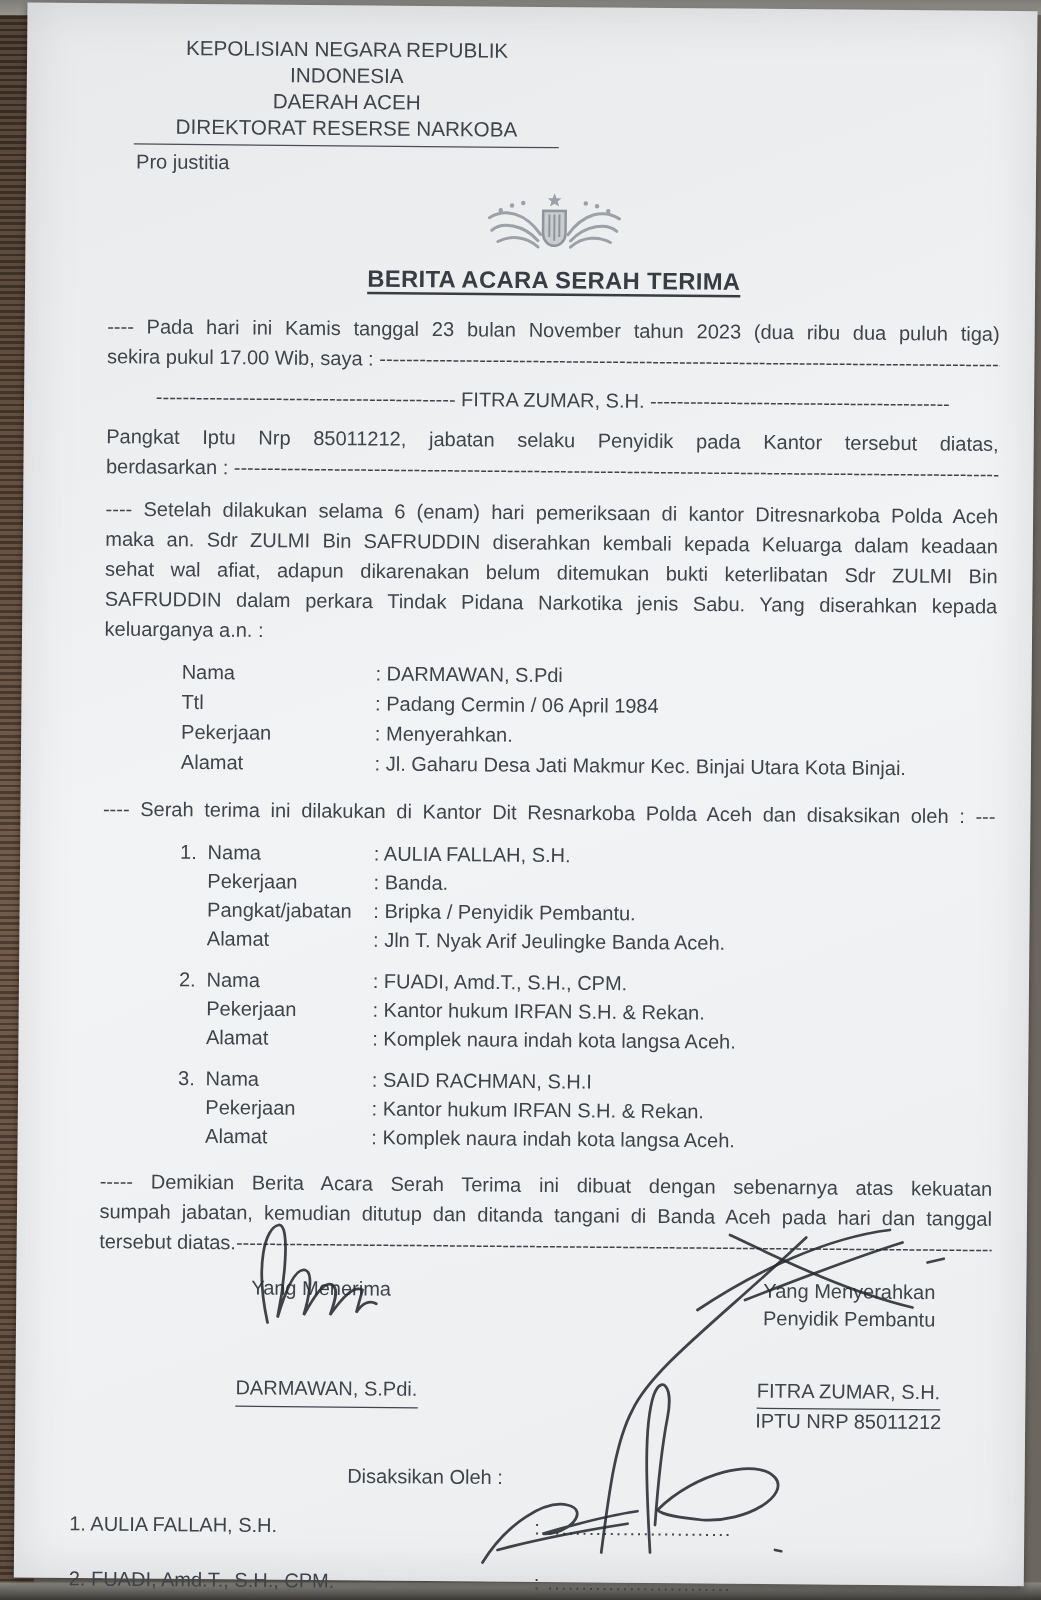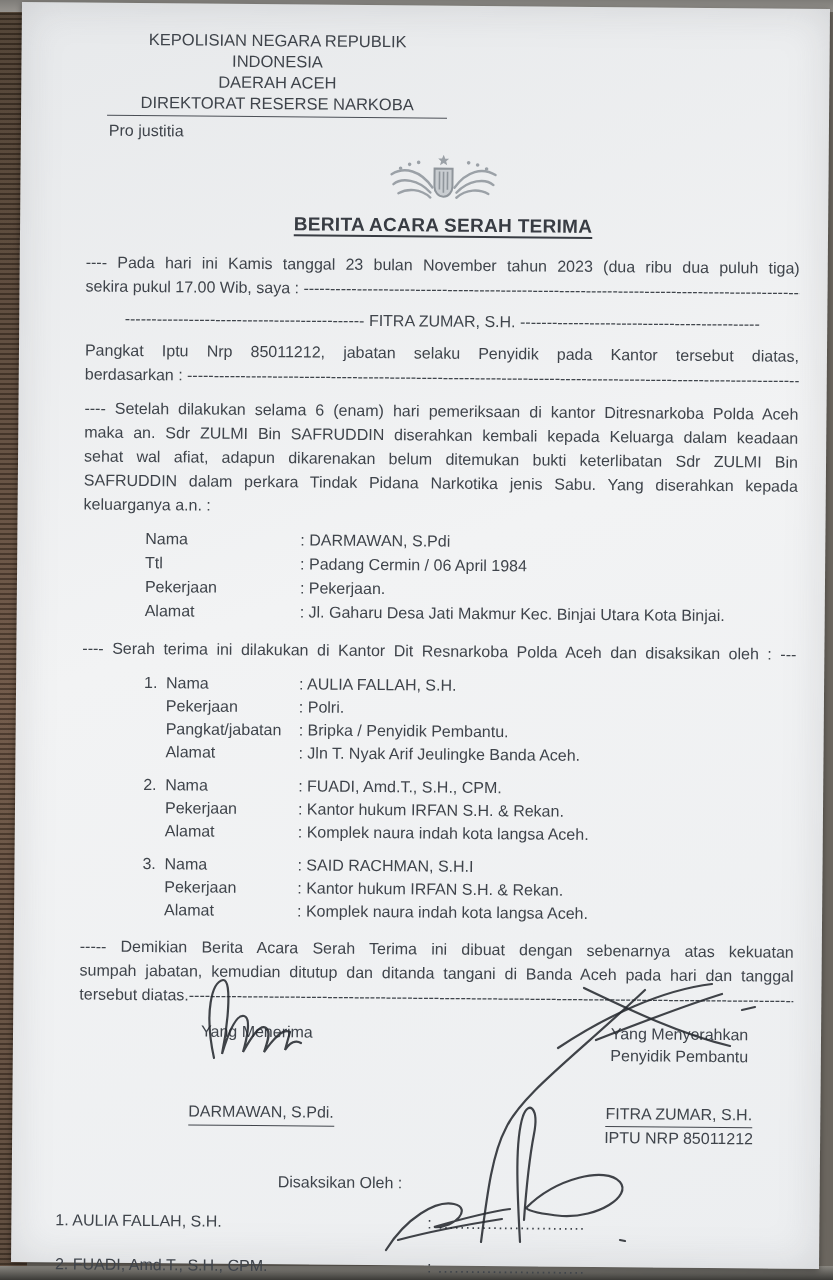--- a/index.html
+++ b/index.html
@@ -146,21 +146,21 @@
           <span class="fvalue">: DARMAWAN, S.Pdi</span>
         </div>
       <div class="frow">
           <span class="ind"></span>
           <span class="flabel">Ttl</span>
           <span class="fvalue">: Padang Cermin / 06 April 1984</span>
         </div>
       <div class="frow">
           <span class="ind"></span>
           <span class="flabel">Pekerjaan</span>
-          <span class="fvalue">: Pekerjaan.</span>
+          <span class="fvalue">: Menyerahkan.</span>
         </div>
       <div class="frow">
           <span class="ind"></span>
           <span class="flabel">Alamat</span>
           <span class="fvalue">: Jl. Gaharu Desa Jati Makmur Kec. Binjai Utara Kota Binjai.</span>
         </div>
     </div>
 
     <div class="para mt14">
       <div class="pline jf">----  Serah terima ini dilakukan di Kantor Dit Resnarkoba Polda Aceh dan disaksikan oleh : ---</div>
@@ -170,21 +170,21 @@
       <div class="frow">
           <span class="ind"></span>
           <span class="fnum">1.</span>
           <span class="flabel">Nama</span>
           <span class="fvalue">: AULIA FALLAH, S.H.</span>
         </div>
       <div class="frow">
           <span class="ind"></span>
           <span class="fnum"></span>
           <span class="flabel">Pekerjaan</span>
-          <span class="fvalue">: Polri.</span>
+          <span class="fvalue">: Banda.</span>
         </div>
       <div class="frow">
           <span class="ind"></span>
           <span class="fnum"></span>
           <span class="flabel">Pangkat/jabatan</span>
           <span class="fvalue">: Bripka / Penyidik Pembantu.</span>
         </div>
       <div class="frow">
           <span class="ind"></span>
           <span class="fnum"></span>

